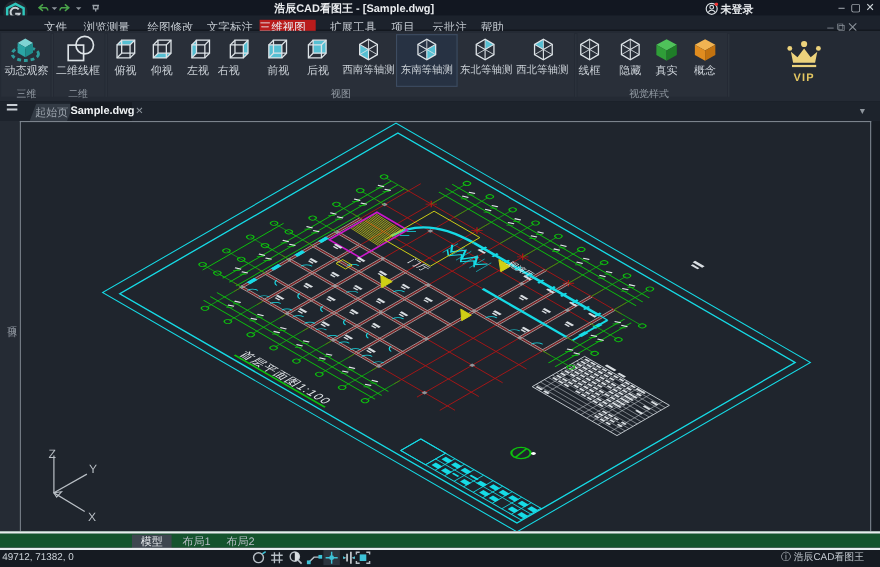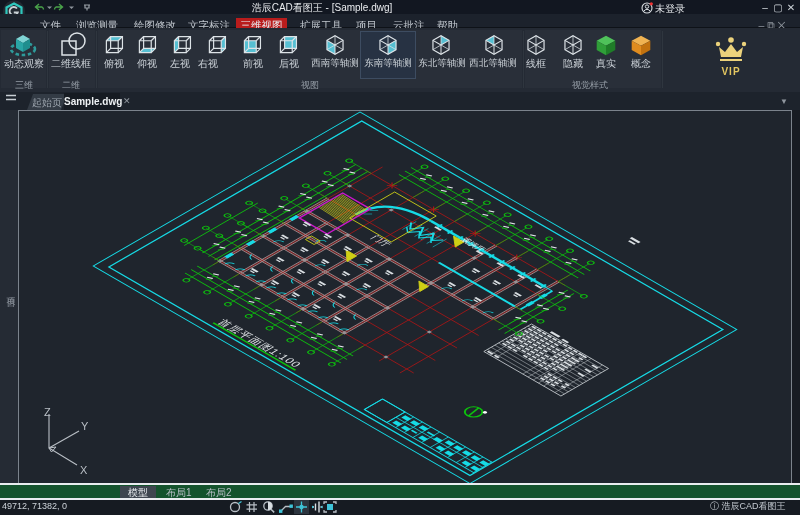--- a/index.html
+++ b/index.html
@@ -1,20 +1,20 @@
 <!DOCTYPE html>
 <html><head>
 <meta charset="utf-8">
 <style>
 *{margin:0;padding:0;box-sizing:border-box}
 html,body{width:800px;height:515px;overflow:hidden;background:#171c23;font-family:"Liberation Sans",sans-serif;}
 .abs{position:absolute}
 #titlebar{position:absolute;left:0;top:0;width:800px;height:14px;background:#121721}
 #menubar{position:absolute;left:0;top:14px;width:800px;height:14px;background:#1c222c;border-bottom:1px solid #0e1218}
-.menu{position:absolute;top:4px;height:14px;line-height:15px;font-size:10.5px;color:#c2c8cf;text-align:center;white-space:nowrap}
+.menu{position:absolute;top:4px;height:14px;line-height:15px;font-size:10.5px;color:#c2c8cf;text-align:left;white-space:nowrap}
 #ribbon{position:absolute;left:0;top:28px;width:800px;height:64px;background:#242a34}
 .rsep{position:absolute;top:3px;height:57px;width:1px;background:#2f363f}
 .glabel{position:absolute;top:51px;font-size:9px;color:#959da6;text-align:center;width:60px}
 .blabel{position:absolute;top:29px;font-size:10px;color:#ccd2d8;text-align:center;white-space:nowrap}
 #doctabs{position:absolute;left:0;top:92px;width:800px;height:18px;background:#1d232c}
 #sidebar{position:absolute;left:0;top:110px;width:18px;height:373px;background:#252b34}
 #sidebar .vt{position:absolute;left:4px;top:180px;writing-mode:vertical-lr;font-size:9px;color:#8a919a;letter-spacing:2px}
 #canvas{position:absolute;left:18px;top:110px;width:774px;height:373px;background:#1f252d;border:1px solid #7b838c;border-bottom:none;overflow:hidden}
 #ucs{position:absolute;left:0px;top:295px}
 #modeltabs{position:absolute;left:0;top:483px;width:800px;height:15px;background:#14532d;border-top:2px solid #e9ecef}
@@ -33,28 +33,28 @@
     <path d="M12 3.5 L19.5 7.5 L19.5 15.5 L12 19.5 L4.5 15.5 L4.5 7.5 Z" fill="none" stroke="#2fc7bd" stroke-width="2.2"></path>
     <path d="M15 8.5 a4.2 4.2 0 1 0 0.8 4 l-4 0" fill="none" stroke="#c9d0d5" stroke-width="1.8"></path>
   </svg>
   <svg class="abs" style="left:34px;top:3px" width="60" height="9" viewBox="0 0 60 9">
     <path d="M5 1 L1.5 4 L5 7 M1.5 4 L8 4 a3 3 0 0 1 1.5 2.5" fill="none" stroke="#4aa34a" stroke-width="1.4"></path>
     <path d="M13 3.5 l2.5 2.5 l2.5 -2.5 z" fill="#8e959c"></path>
     <path d="M25 1 L28.5 4 L25 7 M28.5 4 L22 4 a3 3 0 0 0 -1.5 2.5" fill="none" stroke="#4aa34a" stroke-width="1.4"></path>
     <path d="M35 3.5 l2.5 2.5 l2.5 -2.5 z" fill="#8e959c"></path>
     <path d="M50 2 h6 M51 2 v3 h4 v-3 M53 5 v2.5" fill="none" stroke="#9aa1a8" stroke-width="1.2"></path>
   </svg>
-  <div class="abs" style="left:190px;top:1px;width:264px;font-size:10px;font-weight:normal;color:#e9ebee;text-align:center;white-space:nowrap">浩辰CAD看图王 - [Sample.dwg]</div>
+  <div class="abs" style="left:190px;top:1px;width:264px;font-size:10px;font-weight:bold;color:#e9ebee;text-align:center;white-space:nowrap">浩辰CAD看图王 - [Sample.dwg]</div>
   <svg class="abs" style="left:641px;top:2px" width="12" height="12" viewBox="0 0 12 12">
     <circle cx="6" cy="6" r="5" fill="none" stroke="#d8dde1" stroke-width="1.1"></circle>
     <circle cx="6" cy="4.6" r="1.7" fill="none" stroke="#d8dde1" stroke-width="1"></circle>
     <path d="M2.8 9.3 a3.6 3.6 0 0 1 6.4 0" fill="none" stroke="#d8dde1" stroke-width="1"></path>
     <circle cx="10.3" cy="1.8" r="1.6" fill="#e33"></circle>
   </svg>
-  <div class="abs" style="left:655px;top:2px;font-size:10px;font-weight:normal;color:#e6e9ec">未登录</div>
+  <div class="abs" style="left:655px;top:2px;font-size:10px;font-weight:bold;color:#e6e9ec">未登录</div>
   <div class="wbtn" style="left:758px;top:1px">–</div>
   <div class="wbtn" style="left:771px;top:1px">▢</div>
   <div class="wbtn" style="left:784px;top:1px">✕</div>
 </div>
 
 <div id="menubar">
   <div class="menu" style="left:40px;width:20px">文件</div>
   <div class="menu" style="left:76px;width:37px">浏览测量</div>
   <div class="menu" style="left:134px;width:37px">绘图修改</div>
   <div class="menu" style="left:188px;width:37px">文字标注</div>

